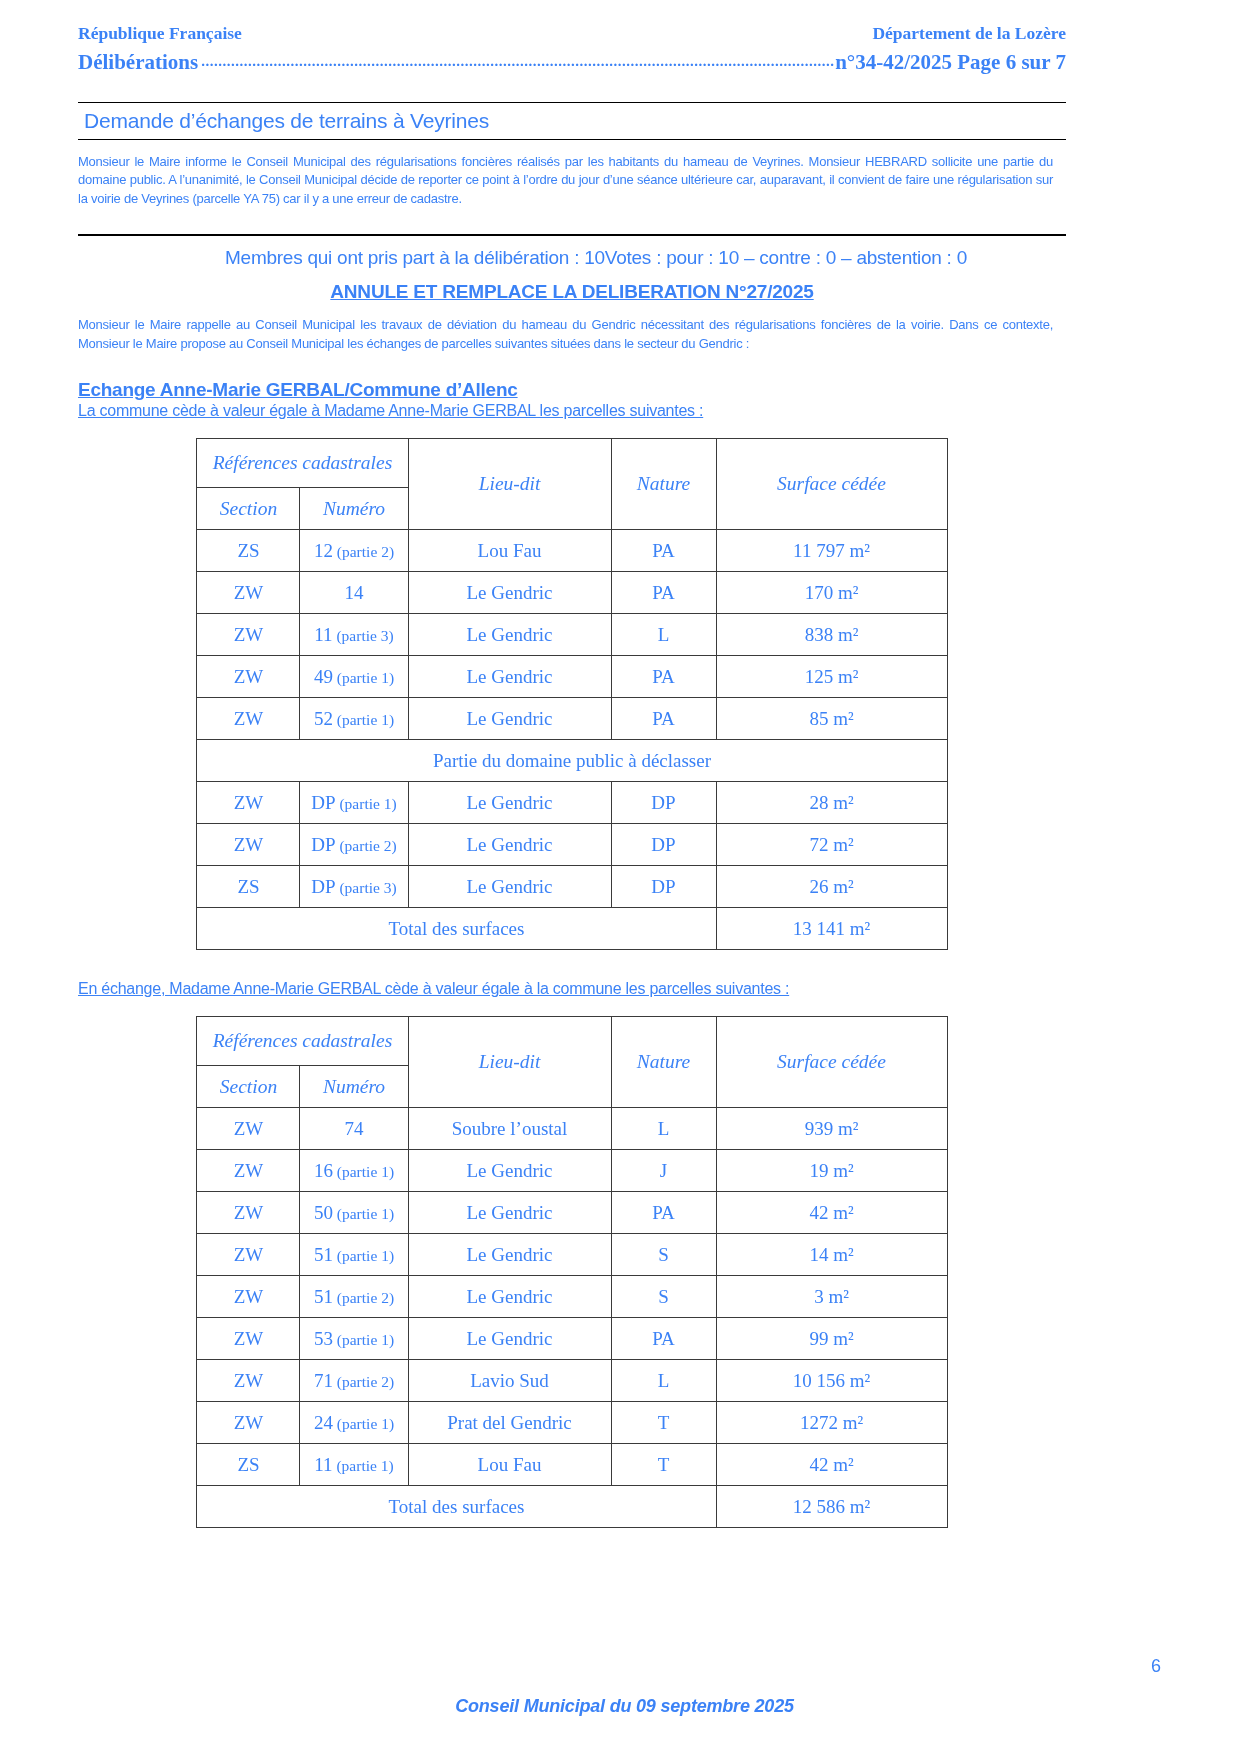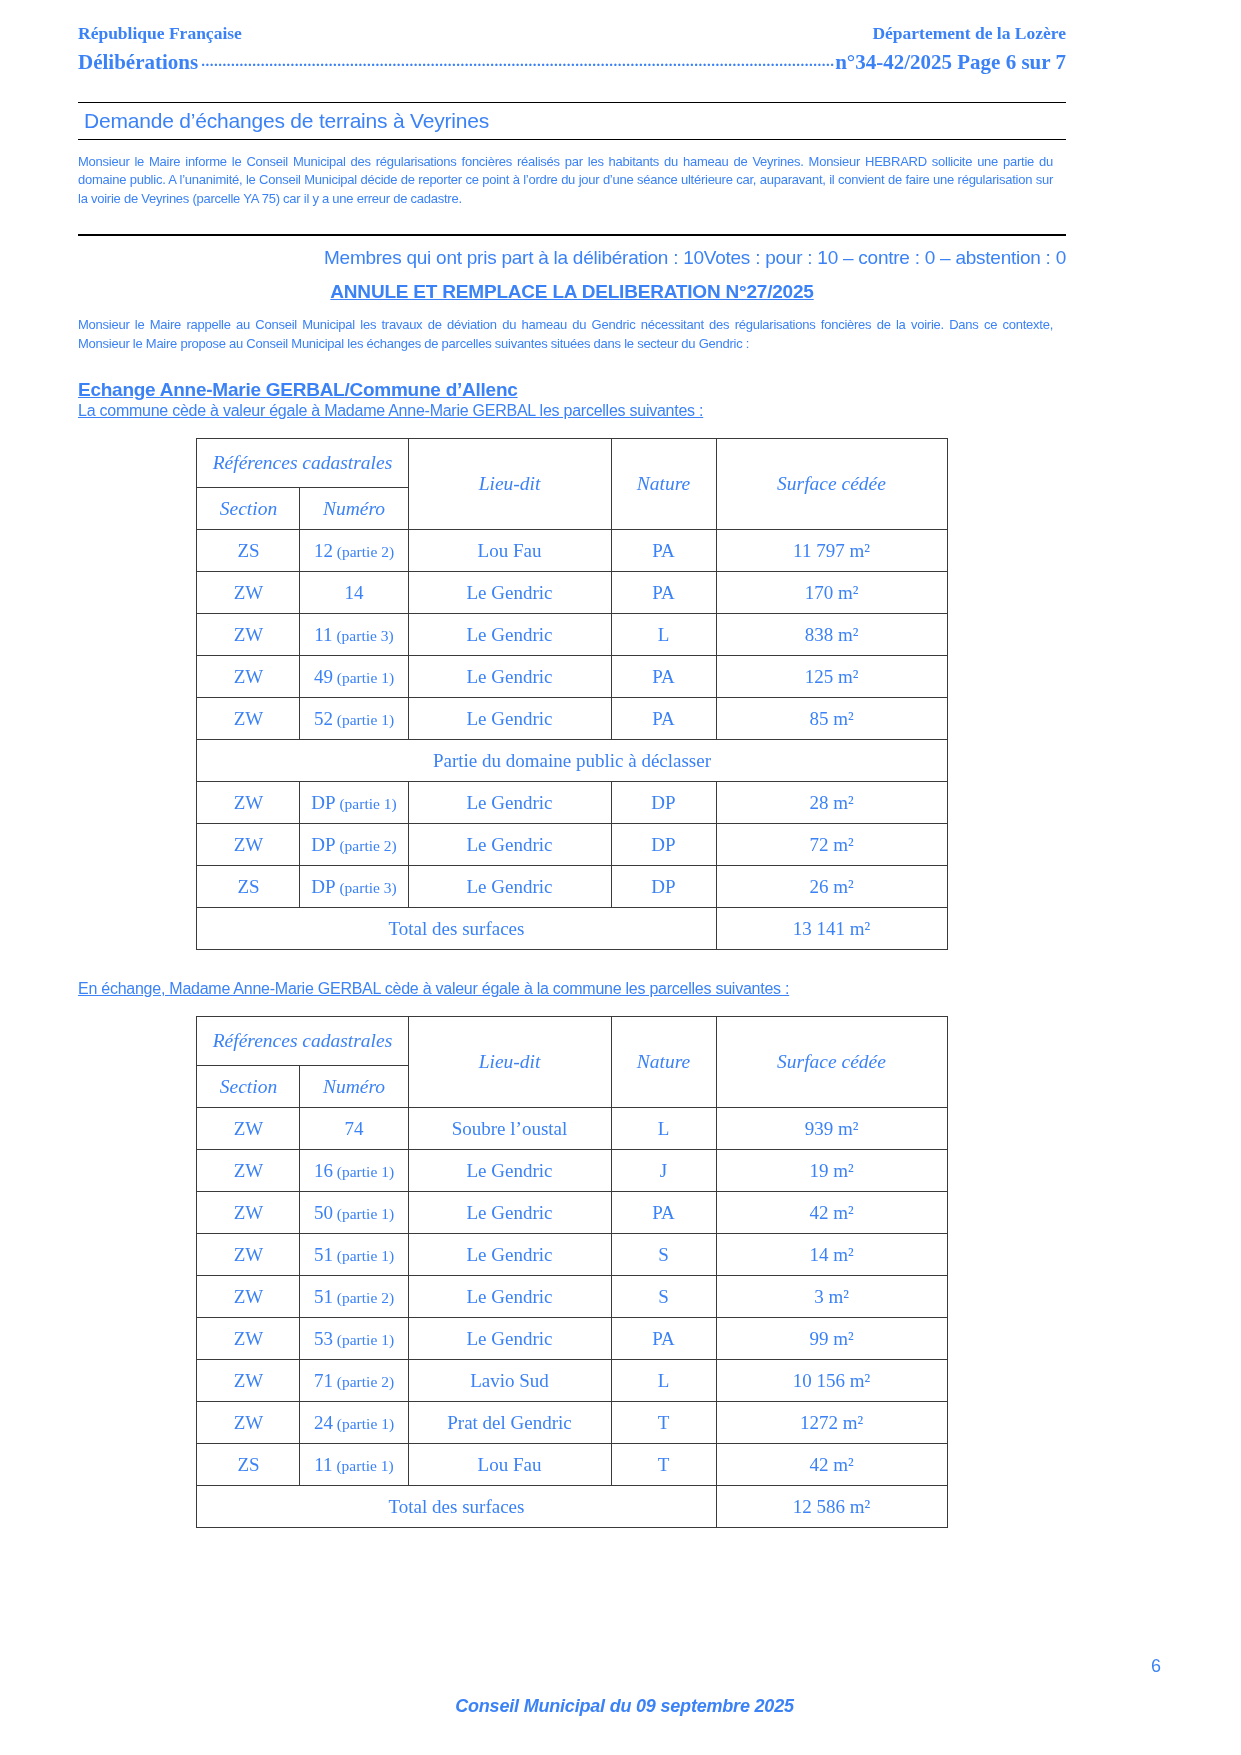--- a/index.html
+++ b/index.html
@@ -83,21 +83,21 @@
     font-size: 13px;
     line-height: 1.42;
     text-align: justify;
     margin: 13px 13px 0 0;
     letter-spacing: -0.25px;
   }
   .votes-line {
     font-family: "Liberation Sans", "DejaVu Sans", sans-serif;
     font-size: 19px;
     display: flex;
-    justify-content: flex-end;
+    justify-content: center;
     margin-top: 11px;
     letter-spacing: -0.25px;
     margin-left: 48px;
   }
   .annule-line {
     font-family: "Liberation Sans", "DejaVu Sans", sans-serif;
     font-size: 19px;
     font-weight: bold;
     text-align: center;
     text-decoration: underline;

